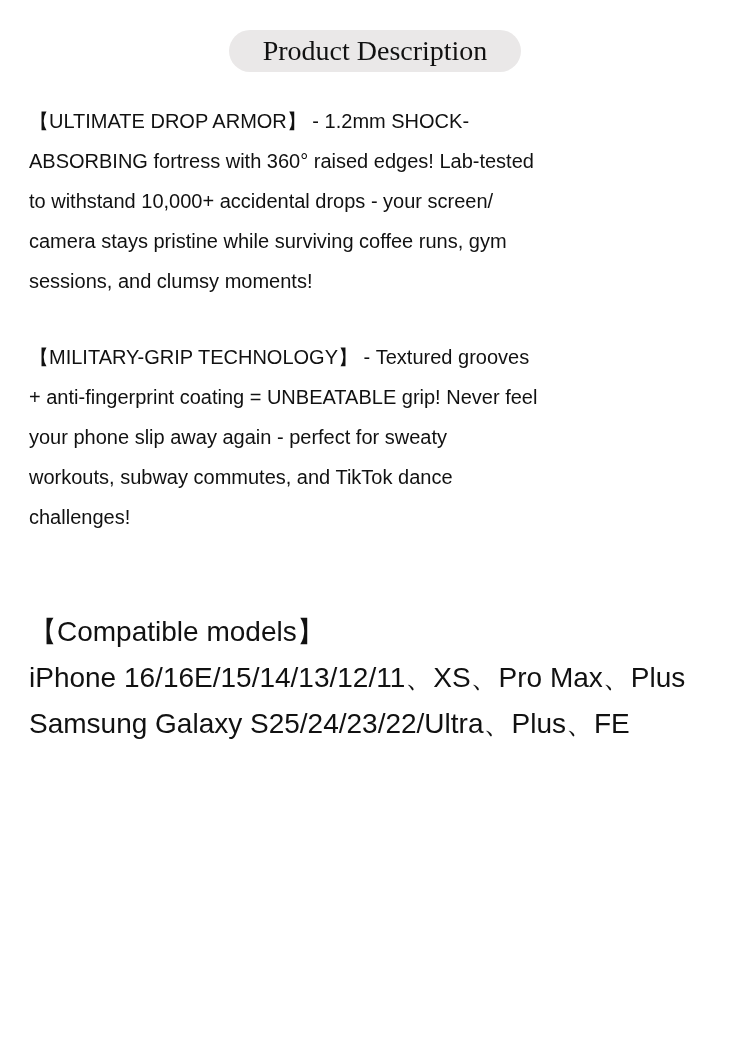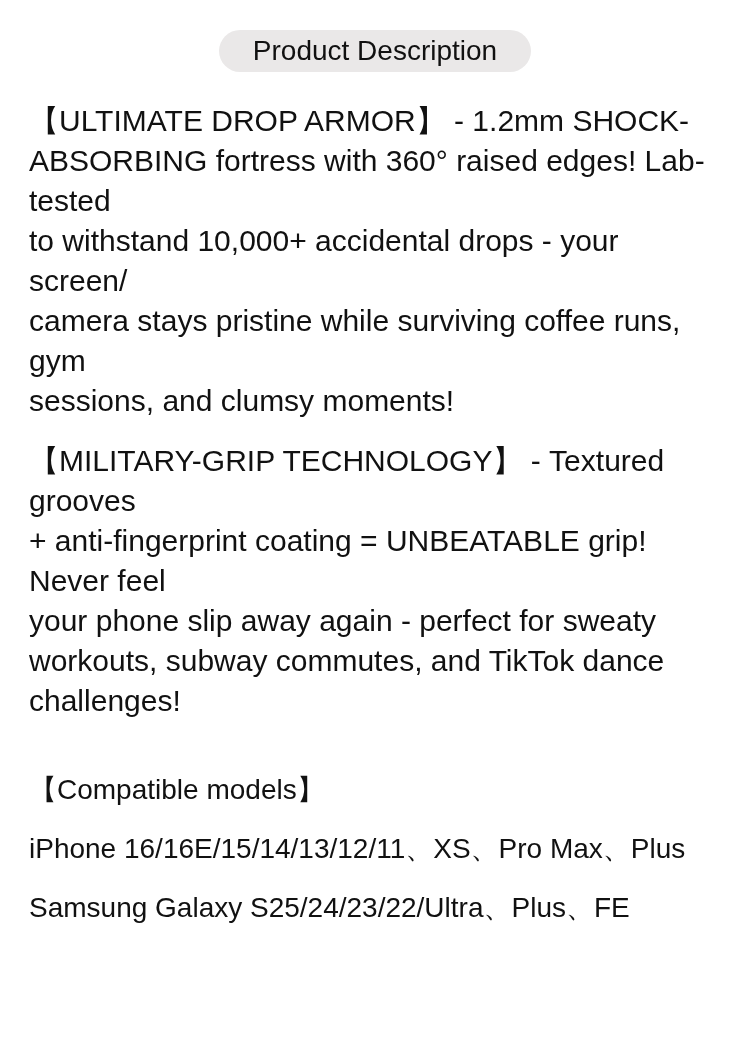--- a/index.html
+++ b/index.html
@@ -28,41 +28,42 @@
   .pill {
     margin: 30px auto 0 auto;
     width: fit-content;
     height: 42px;
     padding: 0 34px;
     background: var(--pill-background);
     border-radius: 22px;
     display: flex;
     align-items: center;
     justify-content: flex-start;
+    font-family: Liberation Serif, serif;
   }
   .pill span {
     font-size: 28px;
     line-height: 1;
     color: var(--text-color);
   }
   .para {
     margin: 0 29px;
-    font-size: 30px;
+    font-size: 20px;
     line-height: 40px;
     white-space: pre-line;
     letter-spacing: 0px;
     color: var(--text-color);
   }
   .para-1 { margin-top: 29px; }
-  .para-2 { margin-top: 20px; }
+  .para-2 { margin-top: 36px; }
   .para-3 { margin-top: 55px; }
   .para-4 {
-    margin-top: 39px;
+    margin-top: 72px;
     font-size: 28px;
-    line-height: 59px;
+    line-height: 46px;
   }
 </style>
 </head>
 <body>
 
 <div class="page">
 
   <div class="pill">
     <span>Product Description</span>
   </div>

